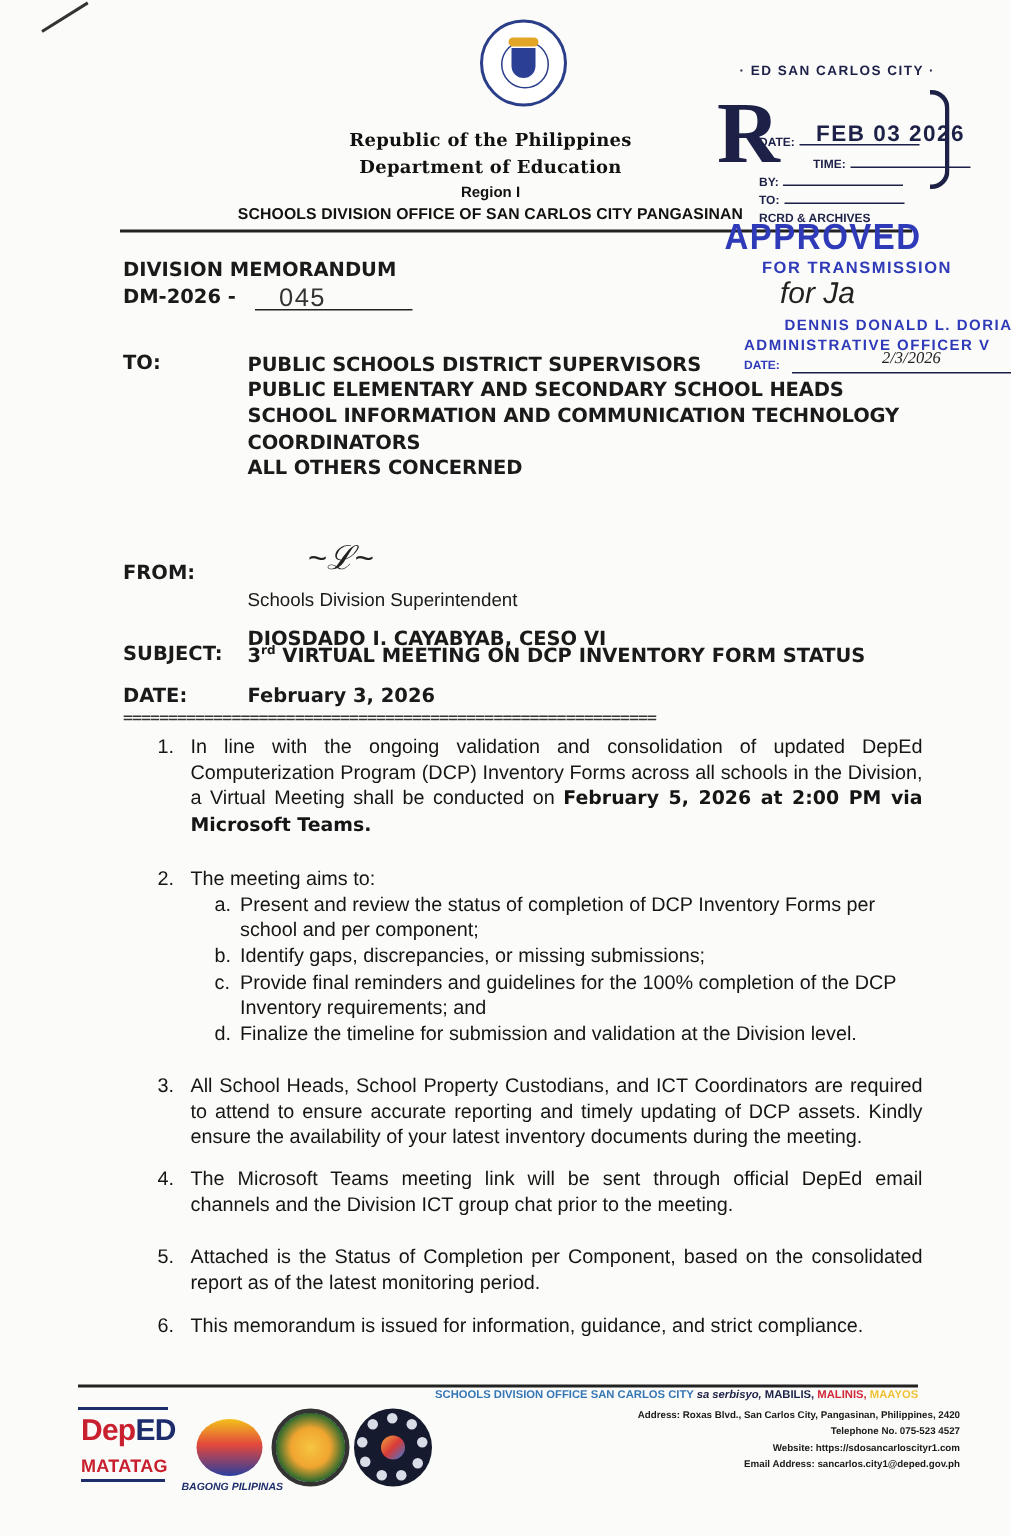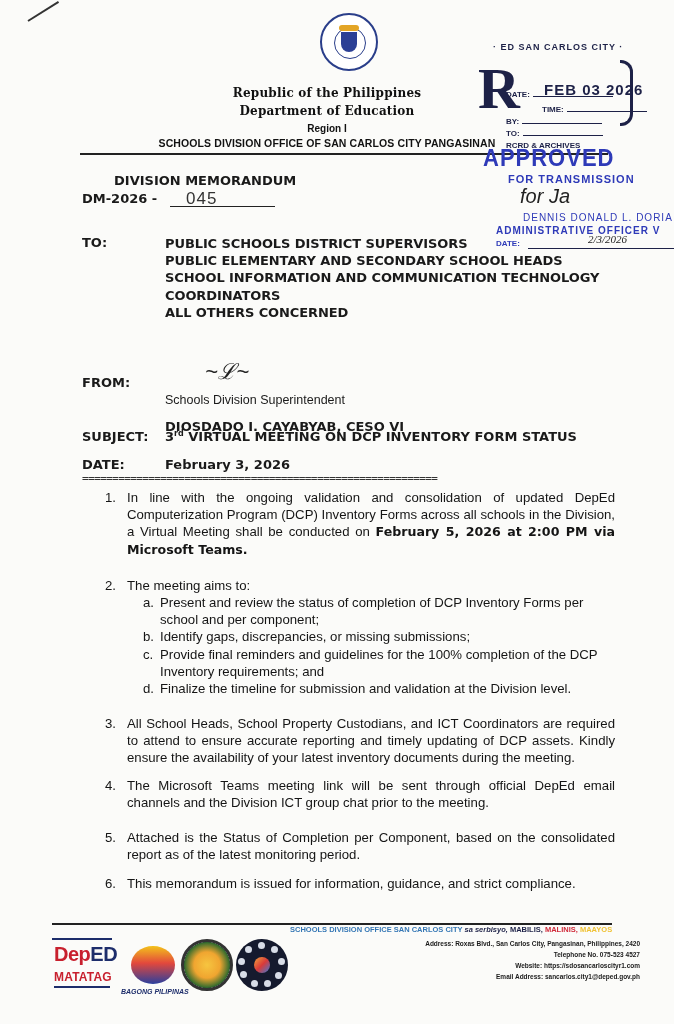--- a/index.html
+++ b/index.html
@@ -29,29 +29,29 @@
   .stamp-release .topline { position:absolute; left:15px; top:-18px; font-size:9px; font-weight:bold; letter-spacing:1px; white-space:nowrap; }
   .stamp-release .R { position:absolute; left:0; top:0; font-size:58px; font-weight:bold; font-family:"Liberation Serif", serif; line-height:1; }
   .stamp-release .word { position:absolute; left:26px; top:2px; font-size:24px; font-weight:bold; letter-spacing:2px; }
   .stamp-release .row { position:absolute; left:28px; font-size:8px; font-weight:bold; white-space:nowrap; }
   .stamp-release .row span.line { display:inline-block; border-bottom:1px solid #1d2147; width:80px; margin-left:3px; }
   .stamp-release .date-val { position:absolute; left:66px; top:21px; font-size:15px; font-weight:bold; letter-spacing:1px; }
   .stamp-release .bracket { position:absolute; left:142px; top:0; width:10px; height:60px; border:3px solid #1d2147; border-left:none; border-radius:0 12px 12px 0; }
   .stamp-approved { left:478px; top:145px; width:190px; color:#2e3ab8; }
   .stamp-approved .big { position:absolute; left:5px; top:0; font-size:22px; font-weight:bold; letter-spacing:1px; font-family:"Liberation Sans", sans-serif; transform:scaleY(1.1); }
   .stamp-approved .sub { position:absolute; left:30px; top:28px; font-size:11px; font-weight:bold; letter-spacing:1px; }
-  .stamp-approved .name { position:absolute; left:18px; top:67px; font-size:10px; font-weight:normal; letter-spacing:1px; white-space:nowrap;padding-left:27px; }
+  .stamp-approved .name { position:absolute; left:18px; top:67px; font-size:10px; font-weight:bold; letter-spacing:1px; white-space:nowrap;padding-left:27px; }
   .stamp-approved .title { position:absolute; left:18px; top:80px; font-size:10px; font-weight:bold; letter-spacing:1px; white-space:nowrap; }
   .stamp-approved .date { position:absolute; left:18px; top:94px; font-size:8px; font-weight:bold; }
   .stamp-approved .dateval { position:absolute; left:110px; top:88px; font-size:11px; color:#222; font-style:italic; font-family:"Liberation Serif", serif; }
   .stamp-approved .sigline { position:absolute; left:50px; top:103px; width:150px; height:1px; background:#1d2147; }
   .scribble { position:absolute; color:#222; font-family:Liberation Sans, sans-serif; font-style:italic; }
 
   
-  .memo-label { left:82px; top:173px; font-size:13px; font-weight:bold; font-family:"DejaVu Sans", sans-serif;margin-left:32px; }
+  .memo-label { left:82px; top:173px; font-size:13px; font-weight:bold; font-family:"DejaVu Sans", sans-serif; }
   .memo-num { left:82px; top:191px; font-size:13px; font-weight:bold; font-family:"DejaVu Sans", sans-serif; }
   .memo-num-line { left:170px; top:206px; width:105px; height:1px; background:#222; }
   .memo-num-hand { left:186px; top:189px; font-size:17px; color:#333; font-family:"Liberation Sans", sans-serif; letter-spacing:1px; }
 
   .lbl { font-size:13px; font-weight:bold; font-family:"DejaVu Sans", sans-serif; }
   .to-label { left:82px; top:235px; }
   .to-list { left:165px; top:235px; font-size:13px; font-weight:bold; font-family:"DejaVu Sans", sans-serif; line-height:17.2px; letter-spacing:-0.1px; }
   .from-label { left:82px; top:375px; }
   .from-name { left:165px; top:375px; font-size:13px; font-weight:bold; font-family:"DejaVu Sans", sans-serif;margin-top:44px; }
   .from-title { left:165px; top:393px; font-size:12.5px; font-family:"Liberation Sans", sans-serif; }

